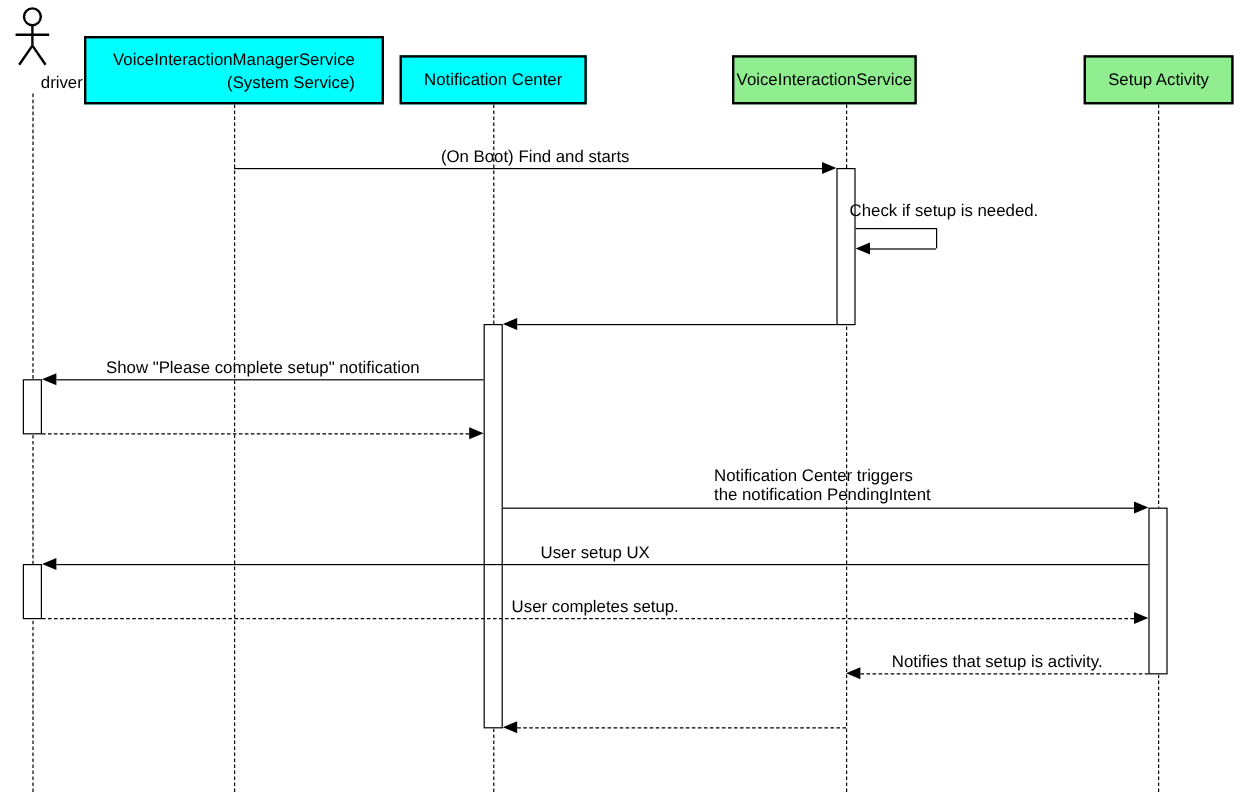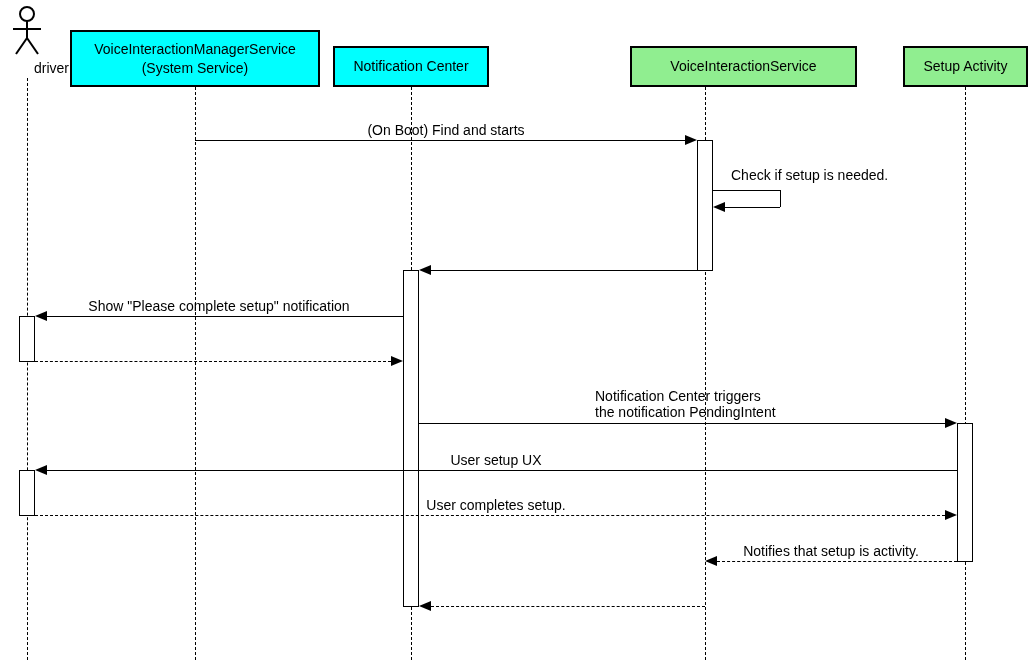--- a/index.html
+++ b/index.html
@@ -36,21 +36,21 @@
     position: absolute;
     border: 2px solid var(--line);
     display: flex;
     align-items: center;
     justify-content: center;
     text-align: center;
     line-height: 1.3;
   }
   .pbox.system { background: var(--participant_system); }
   .pbox.app { background: var(--participant_app); }
-  .prel { white-space: pre-line; }
+  .prel { white-space: pre-line; text-align: right; }
   .lifeline {
     position: absolute;
     width: 0;
     border-left: 1px dashed var(--line);
     z-index: 1;
   }
   .activation {
     position: absolute;
     width: 16px;
     background: var(--activation_fill);
@@ -104,21 +104,21 @@
 
   <div class="pbox system" style="left:70px;top:30px;width:250px;height:57px">
     <span class="prel">VoiceInteractionManagerService
 (System Service)</span>
   </div>
 
   <div class="pbox system" style="left:333px;top:46px;width:156px;height:41px">
     <span class="prel">Notification Center</span>
   </div>
 
-  <div class="pbox app" style="left:630px;top:46px;width:227px;height:41px">
+  <div class="pbox app" style="left:610px;top:46px;width:154px;height:41px">
     <span class="prel">VoiceInteractionService</span>
   </div>
 
   <div class="pbox app" style="left:903px;top:46px;width:125px;height:41px">
     <span class="prel">Setup Activity</span>
   </div>
 
   <div class="lifeline" style="left:27px;top:78px;height:582px"></div>
   <div class="lifeline" style="left:195px;top:87px;height:573px"></div>
   <div class="lifeline" style="left:411px;top:87px;height:573px"></div>
@@ -132,21 +132,21 @@
   <div class="activation" style="left:19px;top:470px;height:46px"></div>
 
   <div class="msg-line" style="left:195px;top:140px;width:491px"></div>
   <div class="arrowhead right" style="left:685px;top:135px"></div>
   <div class="msg-label center" style="left:195px;top:122px;width:502px">(On Boot) Find and starts</div>
 
   <div class="msg-line" style="left:713px;top:190px;width:67px"></div>
   <div class="vline" style="left:780px;top:190px;height:17px"></div>
   <div class="msg-line" style="left:725px;top:207px;width:55px"></div>
   <div class="arrowhead left" style="left:713px;top:202px"></div>
-  <div class="msg-label" style="left:731px;top:167px">Check if setup is needed.</div>
+  <div class="msg-label" style="left:708px;top:167px">Check if setup is needed.</div>
 
   <div class="msg-line" style="left:431px;top:270px;width:266px"></div>
   <div class="arrowhead left" style="left:419px;top:265px"></div>
 
   <div class="msg-line" style="left:47px;top:316px;width:356px"></div>
   <div class="arrowhead left" style="left:35px;top:311px"></div>
   <div class="msg-label center" style="left:35px;top:298px;width:368px">Show "Please complete setup" notification</div>
 
   <div class="msg-line dashed" style="left:35px;top:361px;width:356px"></div>
   <div class="arrowhead right" style="left:391px;top:356px"></div>

